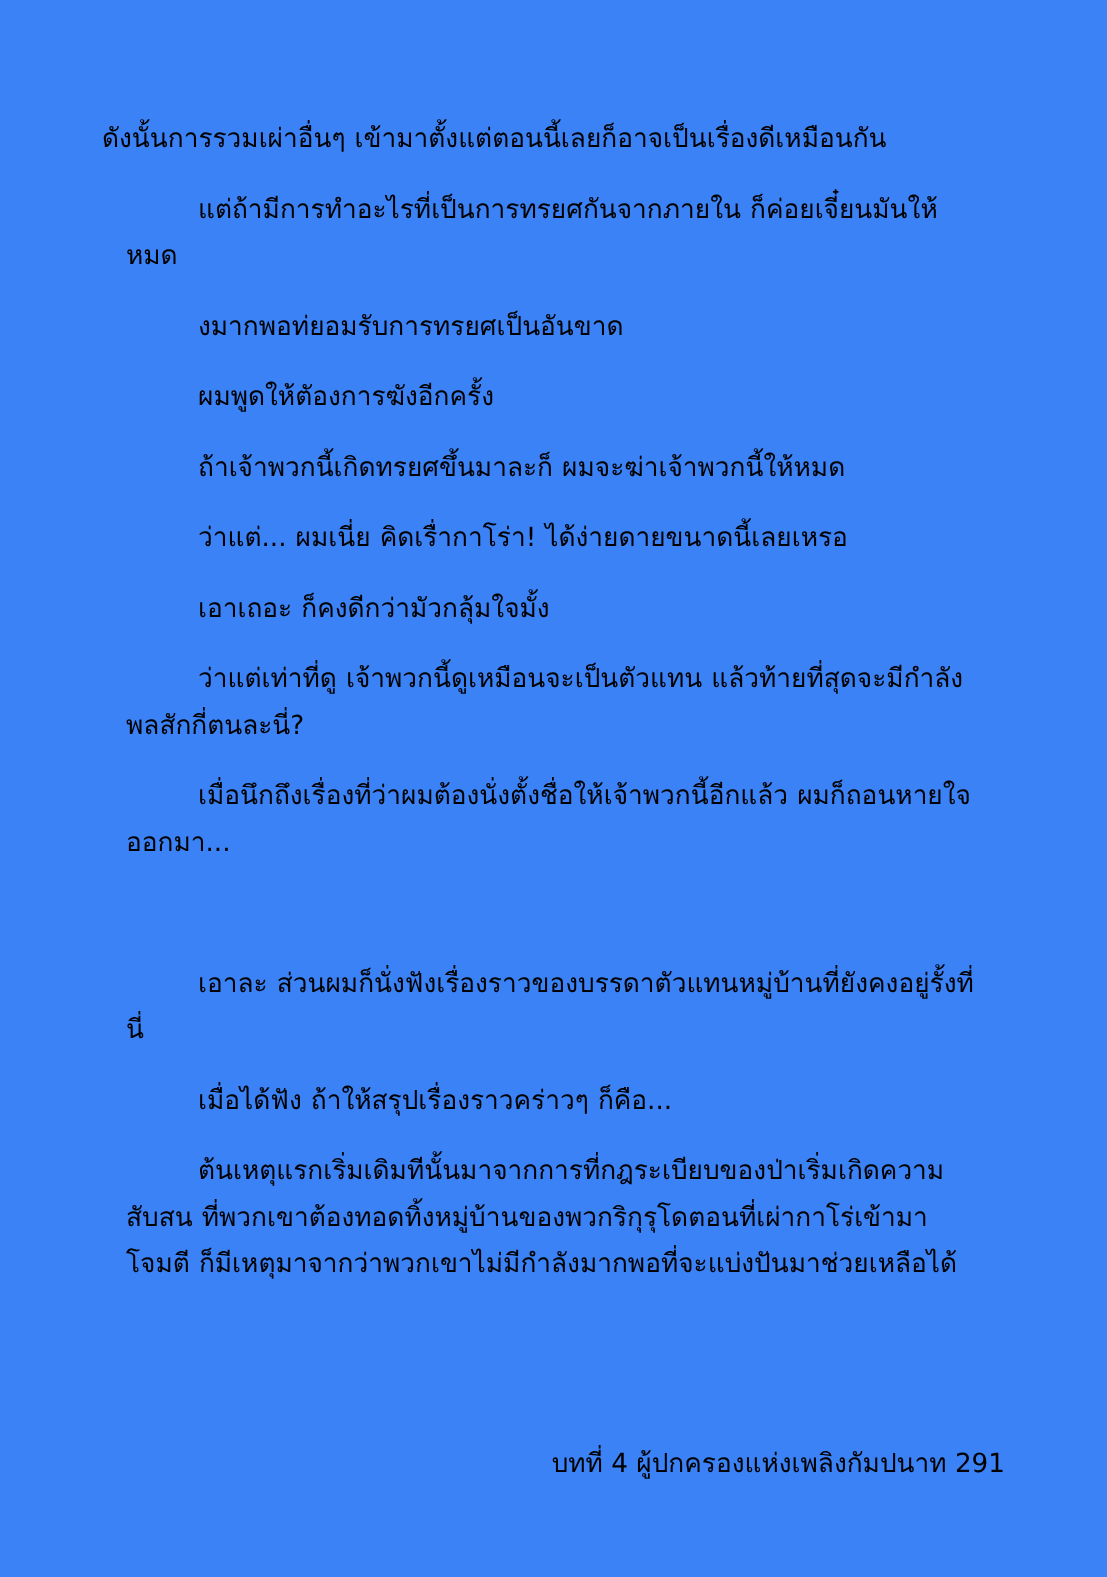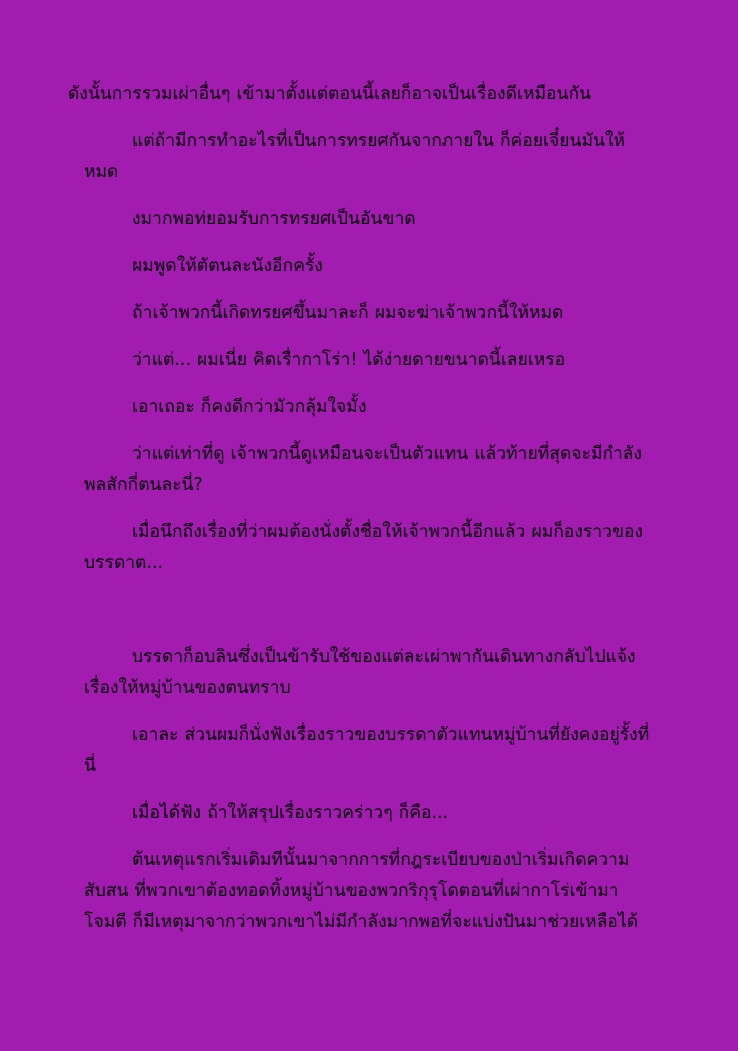--- a/index.html
+++ b/index.html
@@ -12,21 +12,21 @@
     height: 1051px;
     font-family: "DejaVu Sans", "Liberation Sans", sans-serif;
     color: #000000;
   }
   .page {
     position: relative;
     width: 738px;
     height: 1051px;
     box-sizing: border-box;
     padding: 78px 68px 40px 68px;
-    background: #a21caf;
+    background: #3b82f6;
   }
   .body-text {
     font-size: 17.5px;
     line-height: 31px;
     text-align: left;
     word-spacing: 0.5px;
   }
   .para {
     margin: 16px;
     text-indent: 48px;
@@ -51,30 +51,30 @@
 </head>
 <body>
 
 <div class="page">
 
   <div class="body-text">
 
     <p class="para-noindent">ดังนั้นการรวมเผ่าอื่นๆ เข้ามาตั้งแต่ตอนนี้เลยก็อาจเป็นเรื่องดีเหมือนกัน</p>
     <p class="para">แต่ถ้ามีการทำอะไรที่เป็นการทรยศกันจากภายใน ก็ค่อยเจี๋ยนมันให้หมด</p>
     <p class="para">งมากพอท่ยอมรับการทรยศเป็นอันขาด</p>
-    <p class="para">ผมพูดให้ตัตนละนังอีกครั้ง</p>
+    <p class="para">ผมพูดให้ตัองการฆังอีกครั้ง</p>
     <p class="para">ถ้าเจ้าพวกนี้เกิดทรยศขึ้นมาละก็ ผมจะฆ่าเจ้าพวกนี้ให้หมด</p>
     <p class="para">ว่าแต่... ผมเนี่ย คิดเรื่ากาโร่า! ได้ง่ายดายขนาดนี้เลยเหรอ</p>
     <p class="para">เอาเถอะ ก็คงดีกว่ามัวกลุ้มใจมั้ง</p>
     <p class="para">ว่าแต่เท่าที่ดู เจ้าพวกนี้ดูเหมือนจะเป็นตัวแทน แล้วท้ายที่สุดจะมีกำลังพลสักกี่ตนละนี่?</p>
-    <p class="para">เมื่อนึกถึงเรื่องที่ว่าผมต้องนั่งตั้งชื่อให้เจ้าพวกนี้อีกแล้ว ผมก็องราวของบรรดาต...</p>
+    <p class="para">เมื่อนึกถึงเรื่องที่ว่าผมต้องนั่งตั้งชื่อให้เจ้าพวกนี้อีกแล้ว ผมก็ถอนหายใจออกมา...</p>
 
     <div class="spacer"></div>
 
-    <p class="para">บรรดาก็อบลินซึ่งเป็นข้ารับใช้ของแต่ละเผ่าพากันเดินทางกลับไปแจ้งเรื่องให้หมู่บ้านของตนทราบ</p>
     <p class="para">เอาละ ส่วนผมก็นั่งฟังเรื่องราวของบรรดาตัวแทนหมู่บ้านที่ยังคงอยู่รั้งที่นี่</p>
     <p class="para">เมื่อได้ฟัง ถ้าให้สรุปเรื่องราวคร่าวๆ ก็คือ...</p>
     <p class="para">ต้นเหตุแรกเริ่มเดิมทีนั้นมาจากการที่กฎระเบียบของป่าเริ่มเกิดความสับสน ที่พวกเขาต้องทอดทิ้งหมู่บ้านของพวกริกุรุโดตอนที่เผ่ากาโร่เข้ามาโจมตี ก็มีเหตุมาจากว่าพวกเขาไม่มีกำลังมากพอที่จะแบ่งปันมาช่วยเหลือได้</p>
 
   </div>
 
+  <div class="footer">บทที่ 4 ผู้ปกครองแห่งเพลิงกัมปนาท 291</div>
 
 </div>
 
 </body></html>

